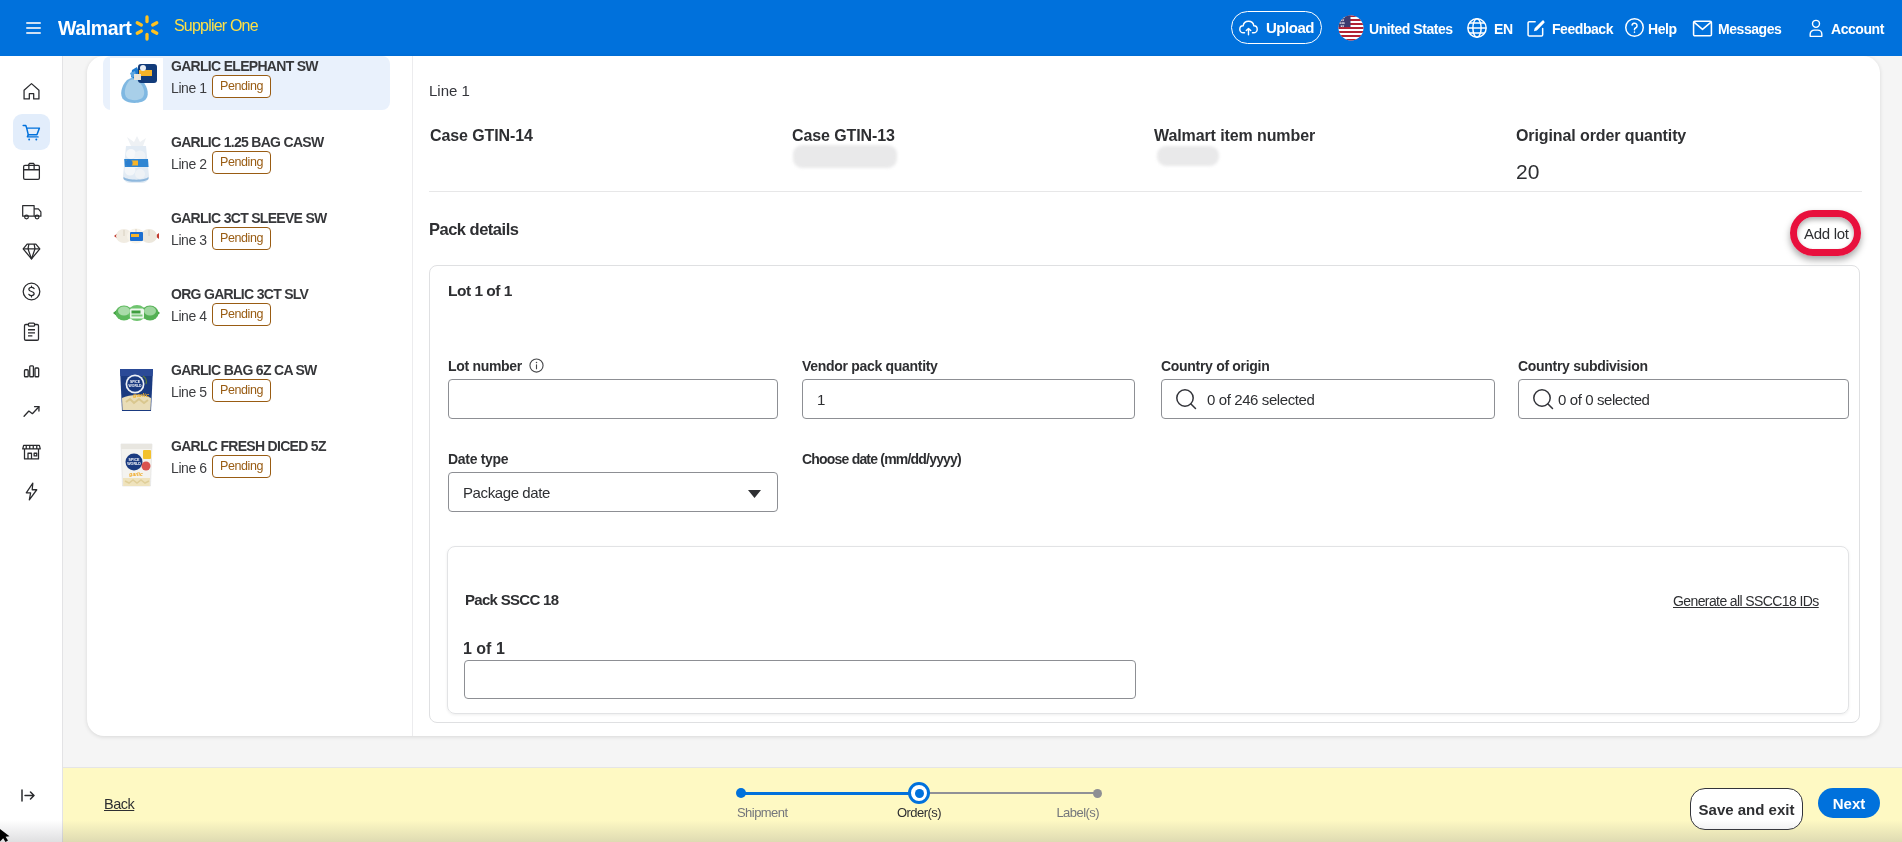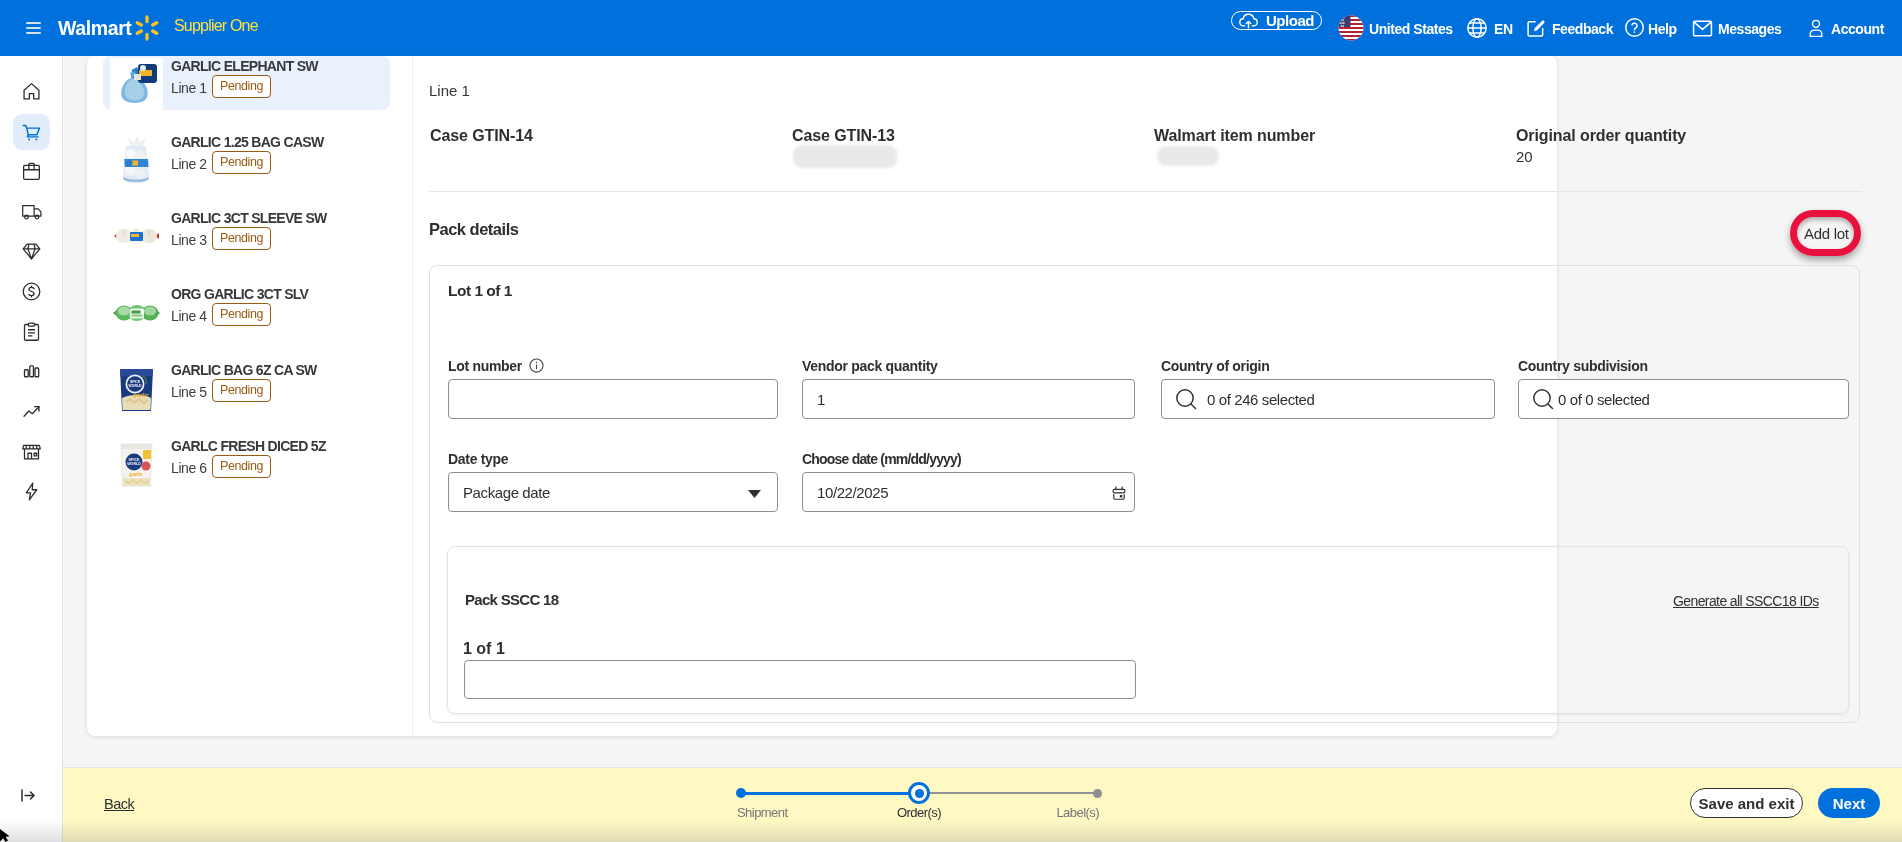--- a/index.html
+++ b/index.html
@@ -8,31 +8,31 @@
   .abs { position:absolute; }
 
   
   .header { position:absolute; left:0; top:0; width:1902px; height:56px; background:#0071dc; }
   .hamb { position:absolute; left:26px; top:22px; width:15px; height:12px; }
   .hamb div { height:2px; background:#cfe0f3; border-radius:1px; margin-bottom:3px; }
   .wm-logo { position:absolute; left:58px; top:17px; font-size:19.5px; font-weight:700; color:#fff; letter-spacing:-0.4px; }
   .sup-one { position:absolute; left:174px; top:17px; font-size:16px; font-weight:400; color:#fde047; letter-spacing:-0.8px; }
   .hnav { position:absolute; left:0; top:0; width:1902px; height:56px; color:#fff; font-size:14px; font-weight:700; letter-spacing:-0.45px; }
   .hnav .t { position:absolute; top:21px; white-space:nowrap; }
-  .upload-btn { position:absolute; left:1231px; top:11px; display:flex; align-items:center; justify-content:center; width:91px; height:19px; border:1.5px solid #fff; border-radius:17px; color:#fff; font-size:15px; font-weight:700; }
+  .upload-btn { position:absolute; left:1231px; top:11px; display:flex; align-items:center; justify-content:center; width:91px; height:33px; border:1.5px solid #fff; border-radius:17px; color:#fff; font-size:15px; font-weight:700; }
   .upload-btn svg { margin-right:8px; }
 
   
   .rail { position:absolute; left:0; top:56px; width:63px; height:786px; background:#fff; border-right:1px solid #e3e3e5; }
   .ric { position:absolute; left:21px; width:21px; height:21px; }
   .ric svg { display:block; }
   .cart-sel { position:absolute; left:13px; top:58px; width:37px; height:36px; background:#e2edfb; border-radius:9px; }
 
   
-  .card { position:absolute; left:87px; top:56px; width:1470px; height:680px; background:#fff; border-radius:8px; box-shadow:0 1px 4px rgba(0,0,0,0.12); }
+  .card { position:absolute; left:87px; top:56px; width:1793px; height:680px; background:#fff; border-radius:17px; box-shadow:0 1px 4px rgba(0,0,0,0.12); }
   .vdiv { position:absolute; left:325px; top:0; width:1px; height:680px; background:#ececee; }
 
   
   .prow { position:absolute; left:16px; width:287px; height:54px; }
   .prow.sel { background:#e9f1fc; border-radius:8px; }
   .pthumb { position:absolute; left:7px; top:2px; width:53px; height:53px; background:#fff; }
   .ptitle { position:absolute; left:68px; top:2px; font-size:14px; font-weight:700; color:#37383b; letter-spacing:-0.7px; white-space:nowrap; }
   .pline { position:absolute; left:68px; top:24px; font-size:14px; letter-spacing:-0.4px; color:#3c3d40; }
   .badge { position:absolute; left:109px; top:19px; font-size:12.5px; letter-spacing:-0.4px; color:#995c13; border:1px solid #995c13; border-radius:4px; padding:3px 7px 4px; background:#fff; white-space:nowrap; }
 
@@ -50,21 +50,21 @@
   .lot-title { position:absolute; left:18px; top:16px; font-size:15.5px; font-weight:700; letter-spacing:-0.5px; }
   .flabel { position:absolute; font-size:14px; font-weight:700; color:#2e2f32; letter-spacing:-0.3px; white-space:nowrap; }
   .fbox { position:absolute; height:40px; border:1px solid #8d8f94; border-radius:4px; background:#fff; font-size:15px; letter-spacing:-0.4px; color:#2e2f32; display:flex; align-items:center; }
 
   
   .ssccard { position:absolute; left:34px; top:489px; width:1402px; height:168px; border:1px solid #e2e3e5; border-radius:8px; box-shadow:0 1px 3px rgba(0,0,0,0.07); }
 
   
   .footer { position:absolute; left:63px; top:767px; width:1839px; height:75px; background:#fef9c3; border-top:1px solid #e5e5e6; }
   .back { position:absolute; left:41px; top:28px; font-size:14.5px; letter-spacing:-0.5px; text-decoration:underline; color:#2e2f32; }
-  .btn-save { position:absolute; left:1627px; top:20px; width:113px; height:30px; border:1px solid #33343a; border-radius:15px; background:#fff; font-size:15px; font-weight:700; color:#2e2f32; display:flex; align-items:center; justify-content:center; }
+  .btn-save { position:absolute; left:1627px; top:20px; width:113px; height:42px; border:1px solid #33343a; border-radius:15px; background:#fff; font-size:15px; font-weight:700; color:#2e2f32; display:flex; align-items:center; justify-content:center; }
   .btn-next { position:absolute; left:1755px; top:20px; width:62px; height:30px; border-radius:15px; background:#0071dc; font-size:15px; font-weight:700; color:#fff; display:flex; align-items:center; justify-content:center; }
   .bottomfade { position:absolute; left:0; top:820px; width:1902px; height:22px; background:linear-gradient(to bottom, rgba(120,120,125,0) 0%, rgba(110,110,118,0.22) 100%); pointer-events:none; }
 </style>
 </head>
 <body>
 
 <div class="header">
   <div class="hamb">
       <div></div>
       <div></div>
@@ -352,21 +352,21 @@
   </div>
   <div class="content">
     <div class="abs" style="left:17px;top:26px;font-size:15px;color:#33343a">Line 1</div>
 
     <div class="abs lbl-b16" style="left:18px;top:71px">Case GTIN-14</div>
     <div class="abs lbl-b16" style="left:380px;top:71px">Case GTIN-13</div>
     <div class="blur-blob" style="left:381px;top:89px;width:104px;height:23px"></div>
     <div class="abs lbl-b16" style="left:742px;top:71px">Walmart item number</div>
     <div class="blur-blob" style="left:745px;top:90px;width:62px;height:20px"></div>
     <div class="abs lbl-b16" style="left:1104px;top:71px">Original order quantity</div>
-    <div class="abs" style="left:1104px;top:92px;font-size:15px">20</div>
+    <div class="abs" style="left:1104px;top:104px;font-size:21px">20</div>
 
     <div class="hr1"></div>
     <div class="packdet">Pack details</div>
     <div class="addlot">Add lot</div>
     <div class="redring"></div>
 
     <div class="lotcard">
       <div class="lot-title">Lot 1 of 1</div>
 
       <div class="flabel" style="left:18px;top:92px">Lot number</div>
@@ -399,28 +399,20 @@
       </div>
 
       <div class="flabel" style="left:18px;top:185px">Date type</div>
       <div class="fbox" style="left:18px;top:206px;width:330px;padding-left:14px">Package date
         <svg class="abs" style="left:299px;top:17px" width="13" height="8" viewBox="0 0 13 8">
             <path d="M0 0 H13 L6.5 8 Z" fill="#2e2f32"></path>
           </svg>
       </div>
 
       <div class="flabel" style="left:372px;top:185px;letter-spacing:-0.8px">Choose date (mm/dd/yyyy)</div>
-      <div class="fbox" style="left:372px;top:206px;width:333px;padding-left:14px">10/22/2025
-        <svg class="abs" style="left:308px;top:13px" width="16" height="15" viewBox="0 0 20 19" fill="none" stroke="#2e2f32" stroke-width="1.5">
-          <path d="M6 1 V4.5 M14 1 V4.5" stroke-linecap="round"></path>
-          <rect x="2.6" y="4.2" width="14.8" height="4.6" rx="1.4"></rect>
-          <path d="M3.4 10.5 V15 a1.8 1.8 0 0 0 1.8 1.8 h9.6 a1.8 1.8 0 0 0 1.8 -1.8 V10.5"></path>
-          <rect x="11" y="11.5" width="3.2" height="3" fill="#2e2f32" stroke="none"></rect>
-        </svg>
-      </div>
 
       <div class="ssccard" style="left:17px;top:280px">
         <div class="abs" style="left:17px;top:44px;font-size:15px;font-weight:700;letter-spacing:-0.7px">Pack SSCC 18</div>
         <div class="abs" style="left:1225px;top:46px;font-size:14px;letter-spacing:-0.6px;text-decoration:underline">Generate all SSCC18 IDs</div>
         <div class="abs" style="left:15px;top:93px;font-size:16px;font-weight:700">1 of 1</div>
         <div class="fbox" style="left:16px;top:113px;width:672px;height:39px"></div>
       </div>
     </div>
   </div>
 </div>

